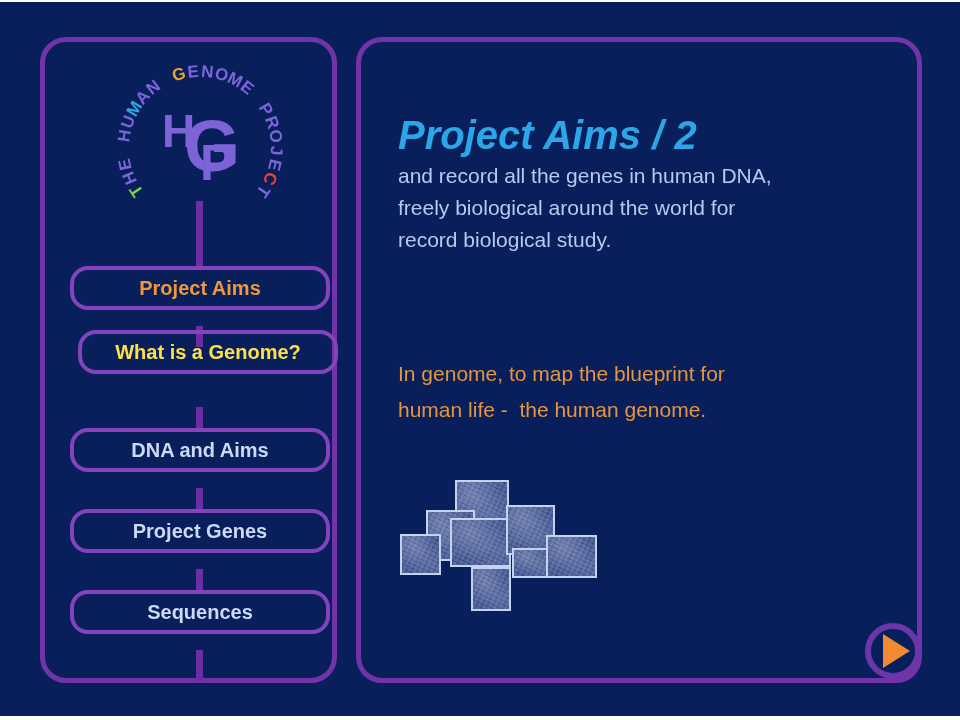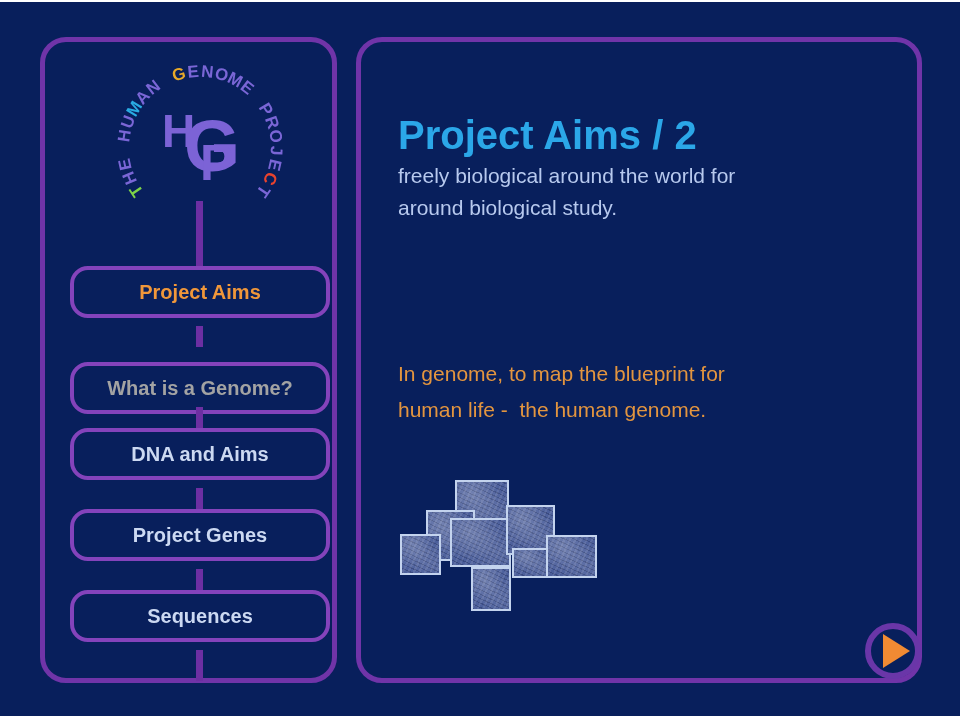--- a/index.html
+++ b/index.html
@@ -16,21 +16,21 @@
   .logo{position:absolute;left:110px;top:56px;width:180px;height:180px;}
   .ring-ch{position:absolute;left:50%;top:50%;font-size:17px;font-weight:bold;transform-origin:center;white-space:pre;}
   .monogram span{position:absolute;font-weight:600;color:#7c63d6;line-height:1;}
   .m-h{left:52px;top:50px;font-size:46px;}
   .m-g{left:74px;top:52px;font-size:72px;}
   .m-p{left:90px;top:80px;font-size:50px;}
 
   .stem{position:absolute;background:#6c2fa2;}
 
   
-  .nav-btn{position:absolute;left:70px;width:260px;height:52px;border:4px solid #8443bb;
+  .nav-btn{position:absolute;left:70px;width:260px;height:44px;border:4px solid #8443bb;
     border-radius:18px;display:flex;align-items:center;justify-content:center;
     font-size:20px;font-weight:bold;cursor:pointer;background:transparent;}
 
   
   .page-title{position:absolute;left:398px;top:84px;font-size:40px;line-height:1.1;}
   .text-block{position:absolute;left:398px;width:460px;}
   .text-line{white-space:pre;font-size:21px;line-height:32px;}
   .em-block .text-line{line-height:36px;}
 
   
@@ -87,37 +87,38 @@
       <span class="m-g">G</span>
       <span class="m-p">P</span>
     </div>
   </div>
 
   <div class="stem" style="left:196px;top:199px;width:7px;height:66px;"></div>
 
   <nav id="nav">
       <div class="nav-btn active" style="top: 264px; color: rgb(240, 151, 58);">Project Aims</div>
       <div class="stem" style="left: 196px; top: 324px; width: 7px; height: 21px;"></div>
-      <div class="nav-btn" style="top: 360px; color: #a3a3a3;">What is a Genome?</div>
+      <div class="nav-btn" style="top: 328px; color: #fde047; margin-left: 8px;">What is a Genome?</div>
       <div class="stem" style="left: 196px; top: 405px; width: 7px; height: 21px;"></div>
       <div class="nav-btn" style="top: 426px; color: rgb(204, 217, 242);">DNA and Aims</div>
       <div class="stem" style="left: 196px; top: 486px; width: 7px; height: 21px;"></div>
       <div class="nav-btn" style="top: 507px; color: rgb(204, 217, 242);">Project Genes</div>
       <div class="stem" style="left: 196px; top: 567px; width: 7px; height: 21px;"></div>
       <div class="nav-btn" style="top: 588px; color: rgb(204, 217, 242);">Sequences</div>
       <div class="stem" style="left: 196px; top: 648px; width: 7px; height: 31px;"></div>
     </nav>
 
   <section class="panel main-panel"></section>
 
-  <h1 class="page-title" style="color: rgb(43, 167, 232);">Project Aims / 2</h1>
+  <h1 class="page-title" style="color: rgb(43, 167, 232); font-style: italic;">Project Aims / 2</h1>
 
   <div class="text-block" id="body-lines" style="top: 158px; color: rgb(183, 201, 238);">
+      <div class="text-line">and record all the genes in human DNA,</div>
       <div class="text-line">freely biological around the world for</div>
-      <div class="text-line">around biological study.</div>
+      <div class="text-line">record biological study.</div>
     </div>
 
   <div class="text-block em-block" id="em-lines" style="top: 354px; color: rgb(227, 149, 63);">
       <div class="text-line">In genome, to map the blueprint for</div>
       <div class="text-line">human life -  the human genome.</div>
     </div>
 
   <div class="collage">
     <div class="patch" style="left:55px;top:4px;width:54px;height:54px;"></div>
     <div class="patch" style="left:26px;top:34px;width:49px;height:51px;"></div>

